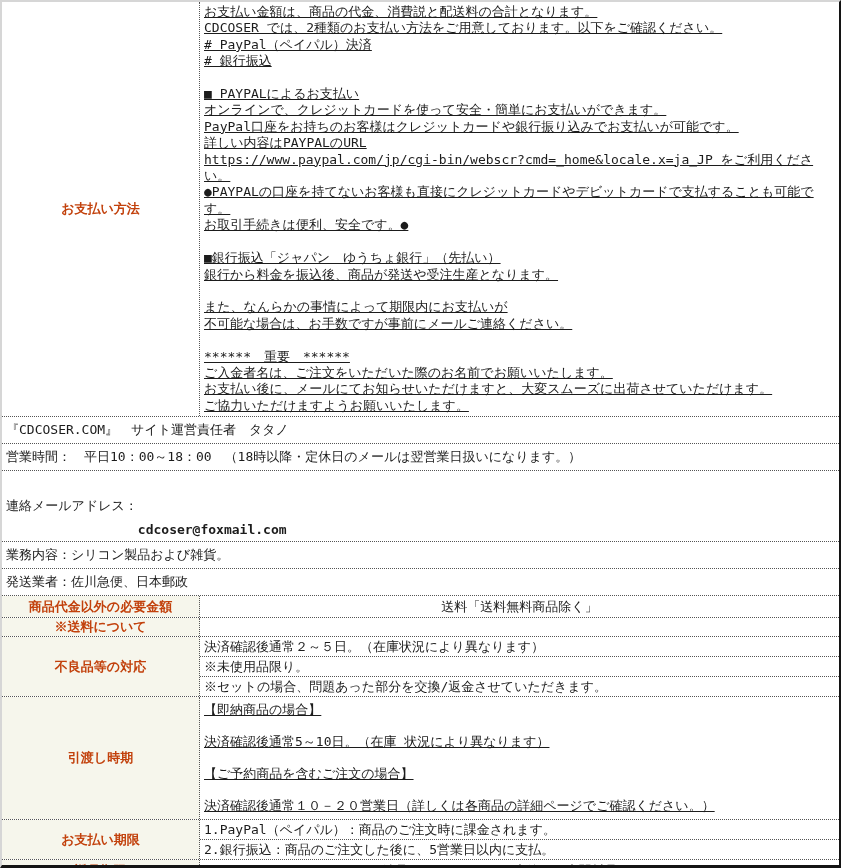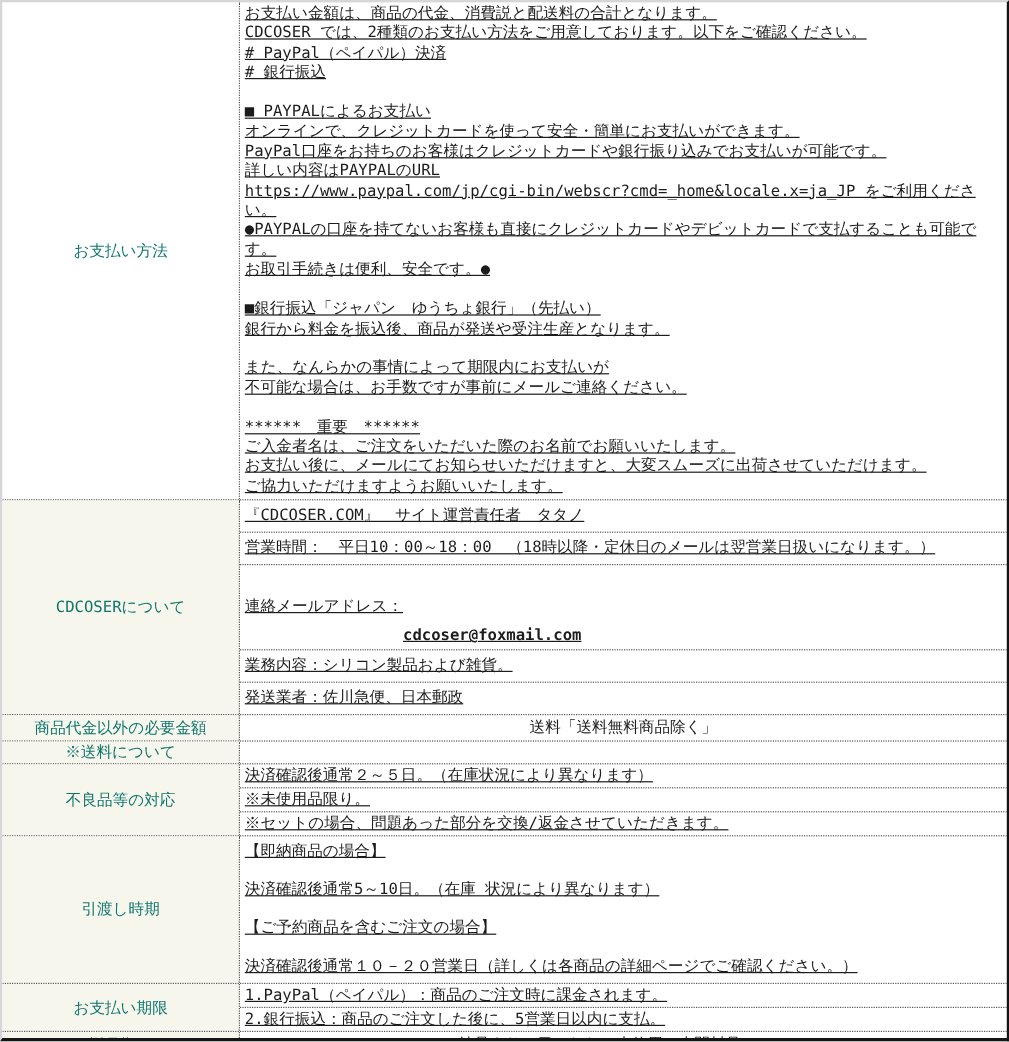--- a/index.html
+++ b/index.html
@@ -8,30 +8,30 @@
     border-top:2px solid #d6d6d6;border-left:2px solid #d6d6d6;
     border-right:2px solid #141414;border-bottom:3px solid #141414;
     font-family:"DejaVu Sans Mono","Liberation Mono",monospace;
     color:#1c1c1c;display:flex;flex-direction:column;
   }
   .row{display:flex;border-top:1px dotted #555;align-items:stretch;}
   .row:first-child{border-top:none;}
   .row.grow{flex:1 1 auto;}
   .label{
     flex:0 0 198px;width:198px;display:flex;align-items:center;justify-content:center;
-    text-align:center;font-weight:normal;color:#0f766e;font-size:13px;
+    text-align:center;font-weight:bold;color:#c2410c;font-size:13px;
     border-right:1px dotted #555;background:#f6f6ec;padding:0 4px;box-sizing:border-box;
   }
   .row.white-label .label{background:#ffffff;}
   .content{flex:1 1 auto;min-width:0;font-size:13px;display:flex;flex-direction:column;}
   .pre{white-space:pre-wrap;word-break:break-all;padding:2px 4px;line-height:16.4px;text-decoration:underline;}
   .pre.spaced{line-height:16px;padding:5px 4px;}
   .subrow{
     border-top:1px dotted #555;padding:3px 4px;line-height:16px;
-    display:flex;align-items:center;flex-wrap:wrap;min-height:19px;word-break:break-all;text-decoration:underline;
+    display:flex;align-items:center;flex-wrap:wrap;min-height:19px;word-break:break-all;
   }
   .subrow:first-child{border-top:none;}
   .subrow.tall{min-height:20px;}
   .subrow.thin{min-height:11px;padding:1px 4px;line-height:17px;display:block;}
   .single{padding:2px 4px;line-height:17px;word-break:break-all;text-align:center;}
   .bold{font-weight:bold;margin-top:48px;}
 </style>
 </head>
 <body>
 
@@ -60,21 +60,20 @@
 不可能な場合は、お手数ですが事前にメールご連絡ください。
 
 ******　重要　******
 ご入金者名は、ご注文をいただいた際のお名前でお願いいたします。
 お支払い後に、メールにてお知らせいただけますと、大変スムーズに出荷させていただけます。
 ご協力いただけますようお願いいたします。</div>
     </div>
   </div>
 
   <div class="row">
-    <div class="label">CDCOSERについて</div>
     <div class="content">
       <div class="subrow tall">『CDCOSER.COM』　サイト運営責任者　タタノ</div>
       <div class="subrow tall">営業時間：　平日10：00～18：00　（18時以降・定休日のメールは翌営業日扱いになります。）</div>
       <div class="subrow tall">
           <span>連絡メールアドレス：</span>
           <span class="bold">cdcoser@foxmail.com</span>
         </div>
       <div class="subrow tall">業務内容：シリコン製品および雑貨。</div>
       <div class="subrow tall">発送業者：佐川急便、日本郵政</div>
     </div>

